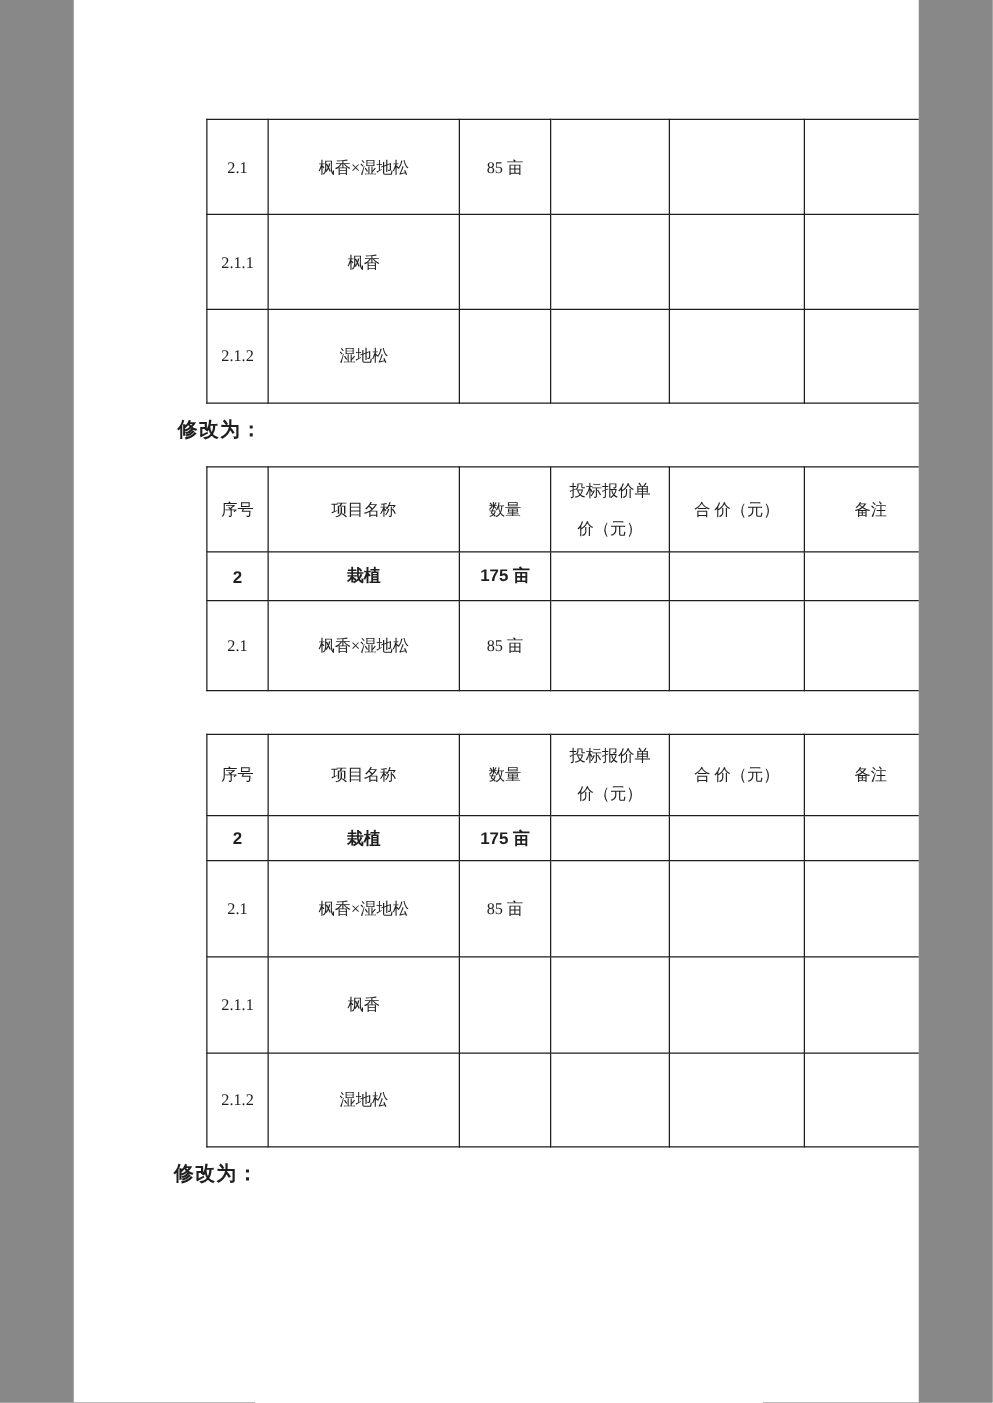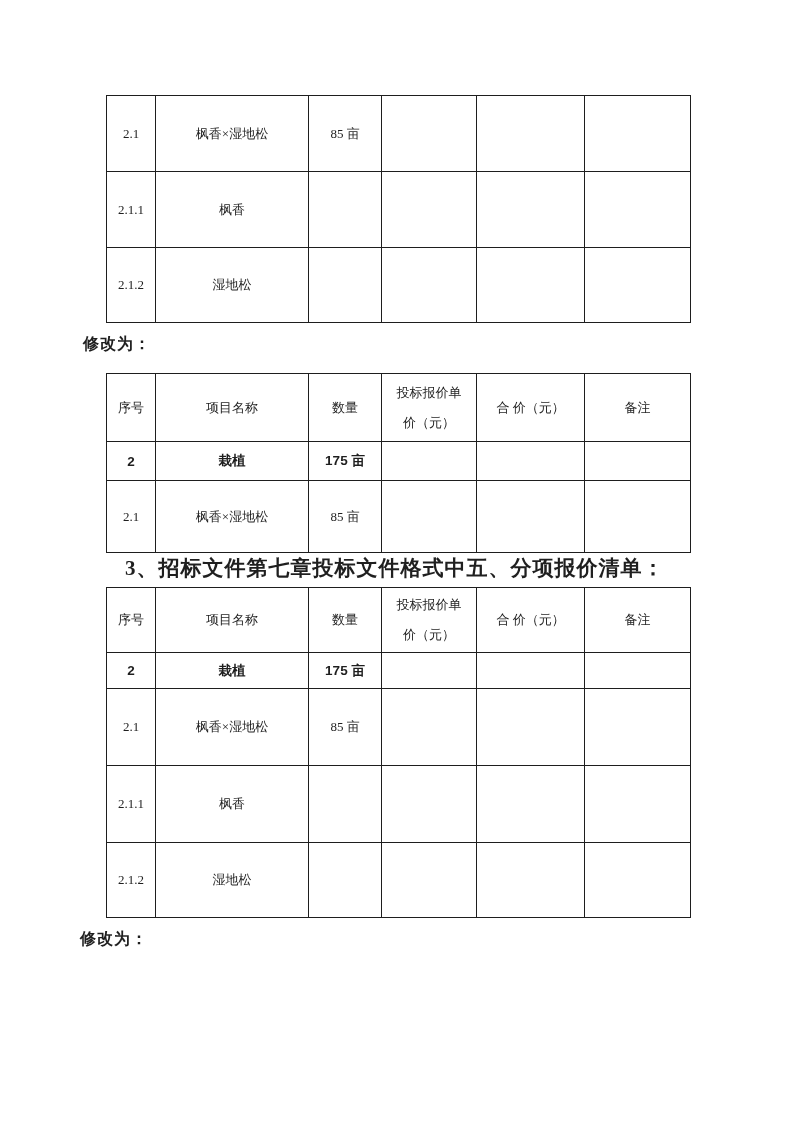--- a/index.html
+++ b/index.html
@@ -1,19 +1,19 @@
 <!DOCTYPE html>
 <html><head>
 <meta charset="utf-8">
 <style>
   * { margin: 0; padding: 0; box-sizing: border-box; }
   html, body { background: #888; }
   .page {
     position: relative;
-    width: 794px;
+    width: 676px;
     height: 1122px;
     margin: 0 auto;
     background: #ffffff;
     font-family: "Liberation Serif", "DejaVu Serif", serif;
     color: #1f1f1f;
     overflow: hidden;
   }
   .doc-table {
     position: absolute;
     border-collapse: collapse;
@@ -149,21 +149,20 @@
       <td>2.1</td>
       <td>枫香×湿地松</td>
       <td>85 亩</td>
       <td></td>
       <td></td>
       <td></td>
     </tr>
   </tbody>
     </table>
 
-  <div class="page-label" id="section3-heading">3、招标文件第七章投标文件格式中五、分项报价清单：</div>
 
   <table class="doc-table" id="table-section3">
     <colgroup>
       <col class="col-no">
         <col class="col-name">
         <col class="col-qty">
       <col class="col-unit">
         <col class="col-total">
         <col class="col-remark">
     </colgroup>

